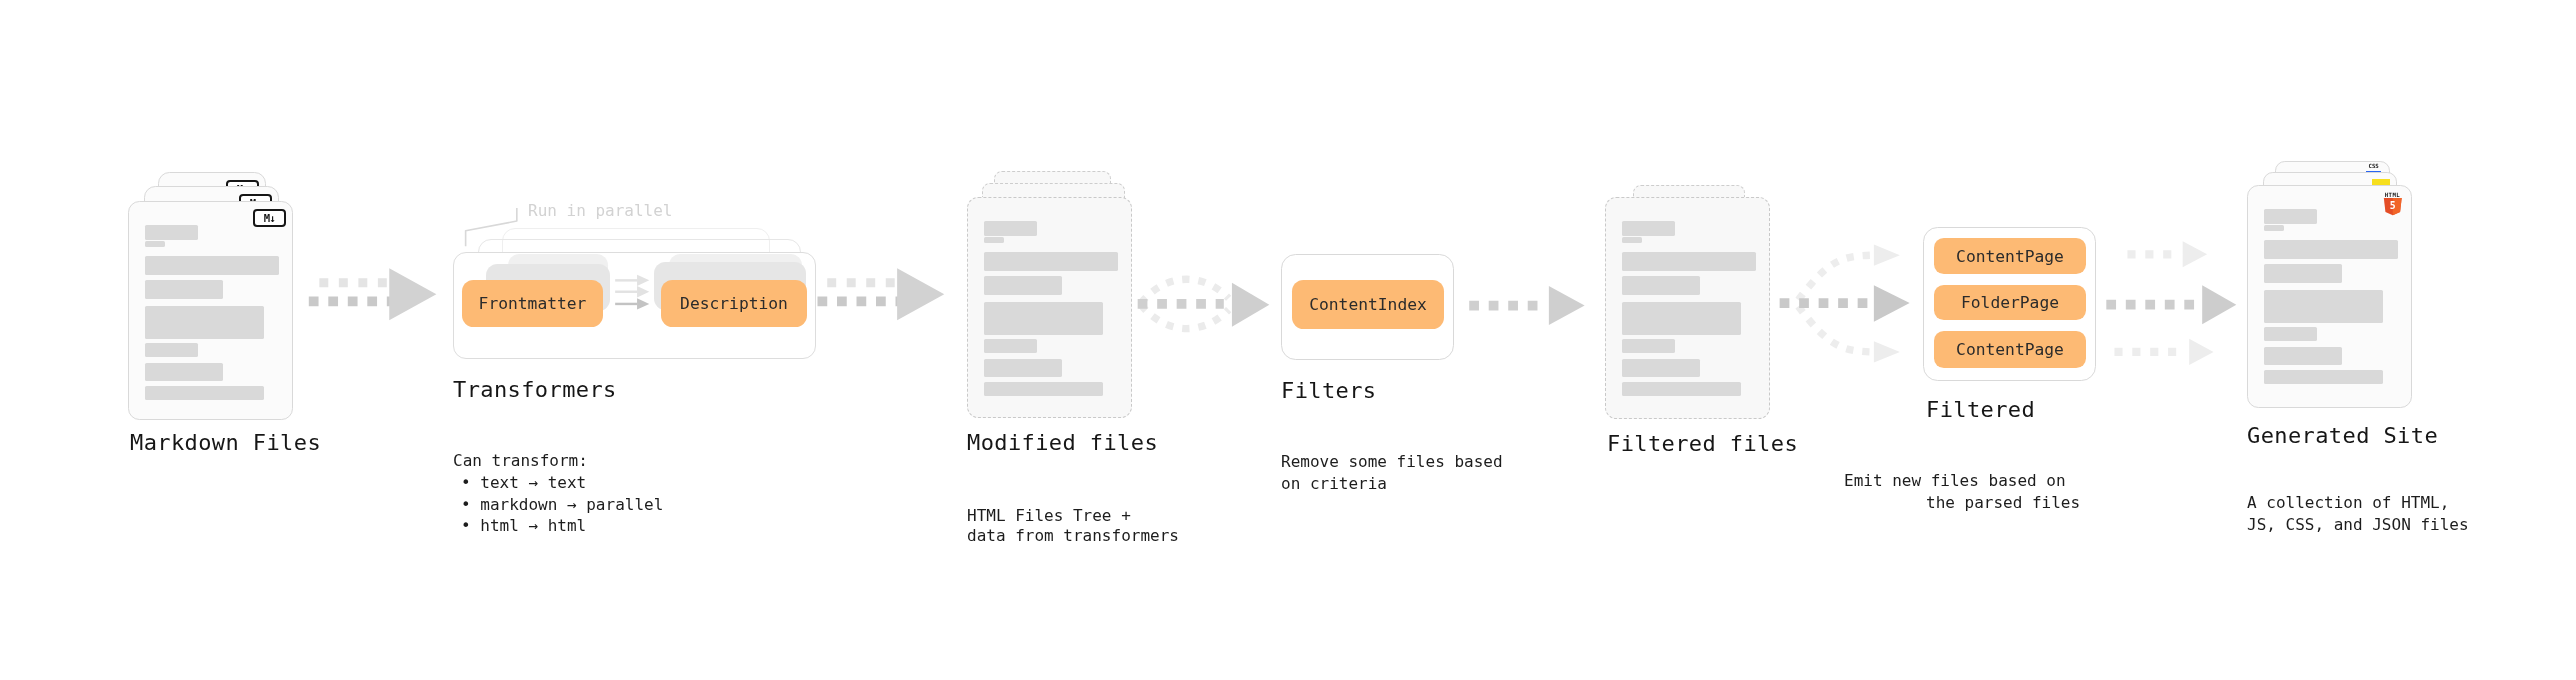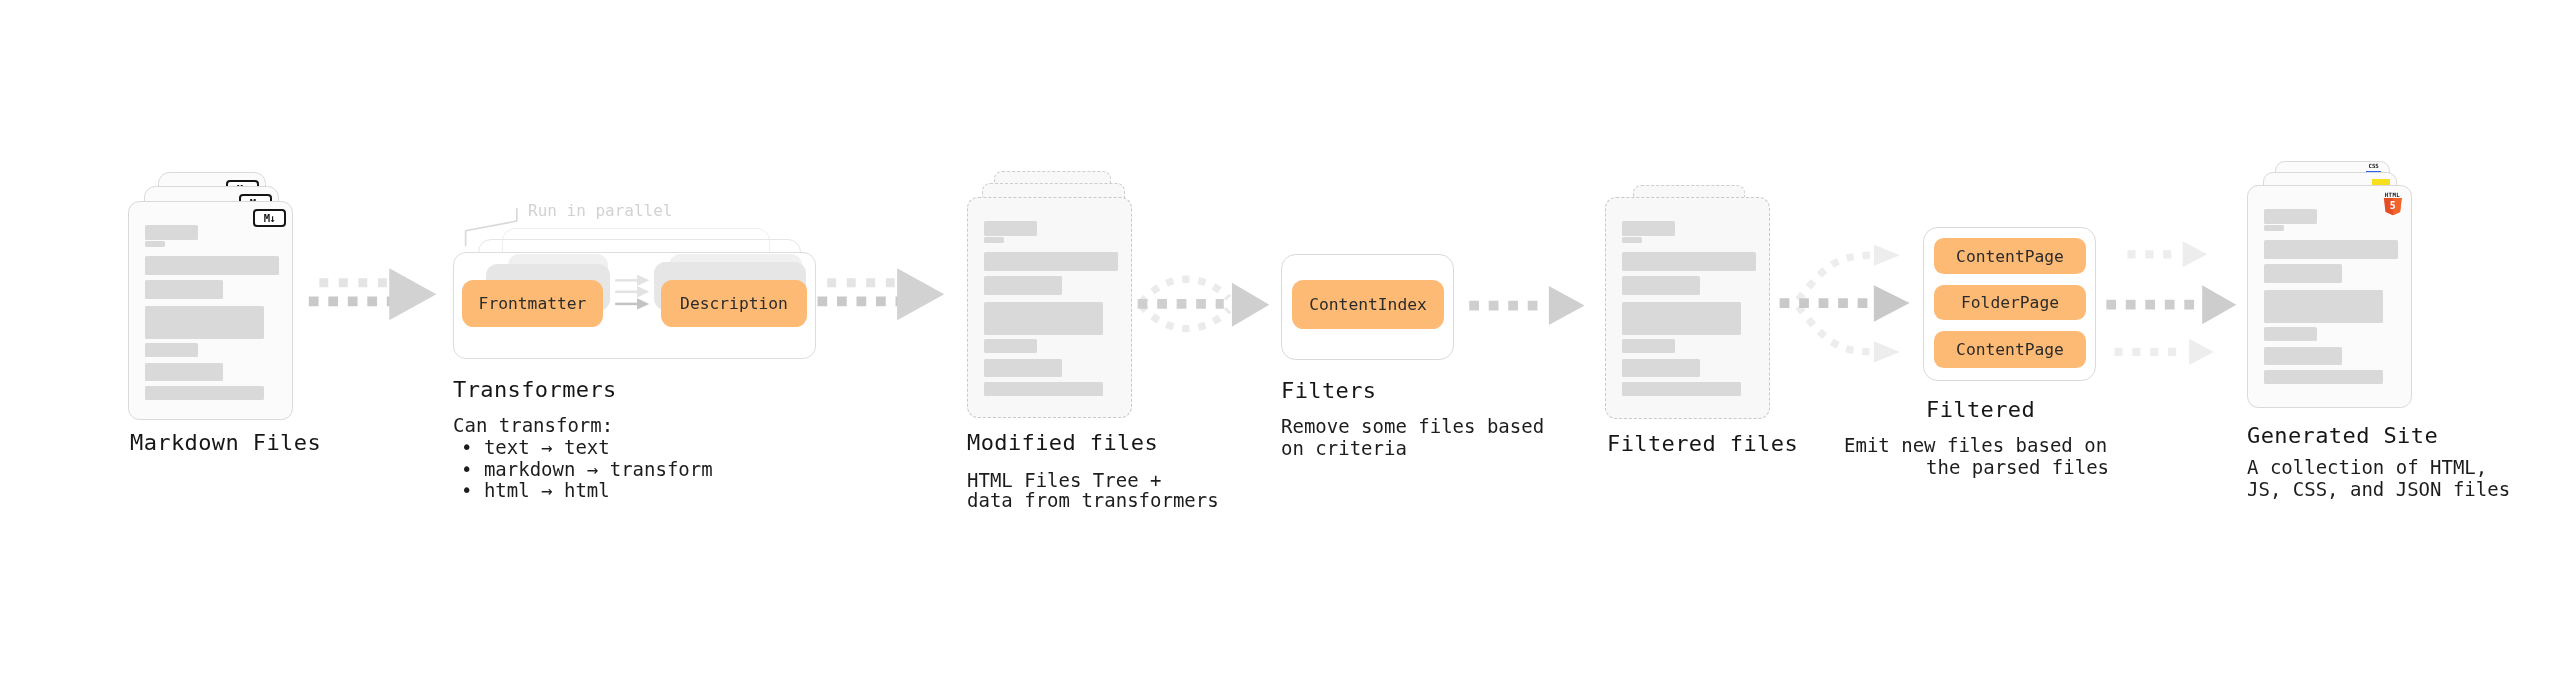--- a/index.html
+++ b/index.html
@@ -18,21 +18,21 @@
     font-weight:bold;font-size:10.6px;color:#161616;box-sizing:border-box;letter-spacing:-0.8px;}
 
   
   .panel{position:absolute;box-sizing:border-box;border-radius:14.6px;background:#ffffff;border:1.6px solid #d9d9d9;}
   .stackbox{position:absolute;box-sizing:border-box;border-radius:13px;background:transparent;}
   .pill{position:absolute;box-sizing:border-box;background:#fdba74;border-radius:11.4px;display:flex;
     align-items:center;justify-content:center;font-size:16.3px;color:#2b2b2b;white-space:pre;}
   .ghost{position:absolute;border-radius:11.4px;}
 
   .title{position:absolute;font-size:22px;letter-spacing:0.4px;color:#161616;white-space:pre;}
-  .sub{position:absolute;font-size:19px;color:#1d1d1d;white-space:pre;}
+  .sub{position:absolute;font-size:16px;color:#1d1d1d;white-space:pre;margin-top:37px;}
   .note{position:absolute;font-size:16px;color:#d2d2d2;white-space:pre;}
 
   
   .css-badge{position:absolute;top:2.4px;right:8.1px;text-align:center;line-height:5.7px;}
   .css-badge .t{font-size:5.7px;font-weight:bold;color:#161616;letter-spacing:0;}
   .css-badge .u{height:2.4px;width:14.6px;background:#2965f1;margin-top:0.8px;}
   .js-badge{position:absolute;top:5.7px;right:6.5px;width:18px;height:7.3px;background:#f7df1e;}
   .html5{position:absolute;top:5.7px;right:8.1px;width:21px;text-align:center;}
   .html5 .t{font-size:5.7px;font-weight:bold;color:#161616;letter-spacing:0.4px;line-height:6.5px;}
 
@@ -82,21 +82,21 @@
     <div class="ghost" style="left:486px;top:264px;width:124px;height:47px;background:#e6e6e6;"></div>
     <div class="pill" style="left:462px;top:280px;width:141px;height:47px;">Frontmatter</div>
 
     <div class="ghost" style="left:669px;top:254px;width:133px;height:47px;background:#f0f0f0;"></div>
     <div class="ghost" style="left:654px;top:262px;width:152px;height:48px;background:#e6e6e6;"></div>
     <div class="pill" style="left:661px;top:280px;width:146px;height:47px;">Description</div>
 
     <div class="title" style="left:453px;top:377px;">Transformers</div>
     <div class="sub" style="left:453px;top:414px;">Can transform:</div>
     <div class="sub" style="left:461px;top:436px;">• text → text</div>
-    <div class="sub" style="left:461px;top:458px;">• markdown → transform</div>
+    <div class="sub" style="left:461px;top:458px;">• markdown → parallel</div>
     <div class="sub" style="left:461px;top:479px;">• html → html</div>
   </div>
 
   <div>
     <div class="dashed-sheet" style="left:994px;top:171px;width:117px;height:41px;"></div>
     <div class="dashed-sheet" style="left:982px;top:183px;width:143px;height:41px;"></div>
     <div class="dashed-doc" style="left:967px;top:197px;width:165px;height:221px;">
       <div class="doc-bars">
           <div class="bar" style="left: 16.3px; top: 23px; width: 53px; height: 14.6px;"></div>
           <div class="bar" style="left: 16.3px; top: 39px; width: 19.5px; height: 5.7px;"></div>

